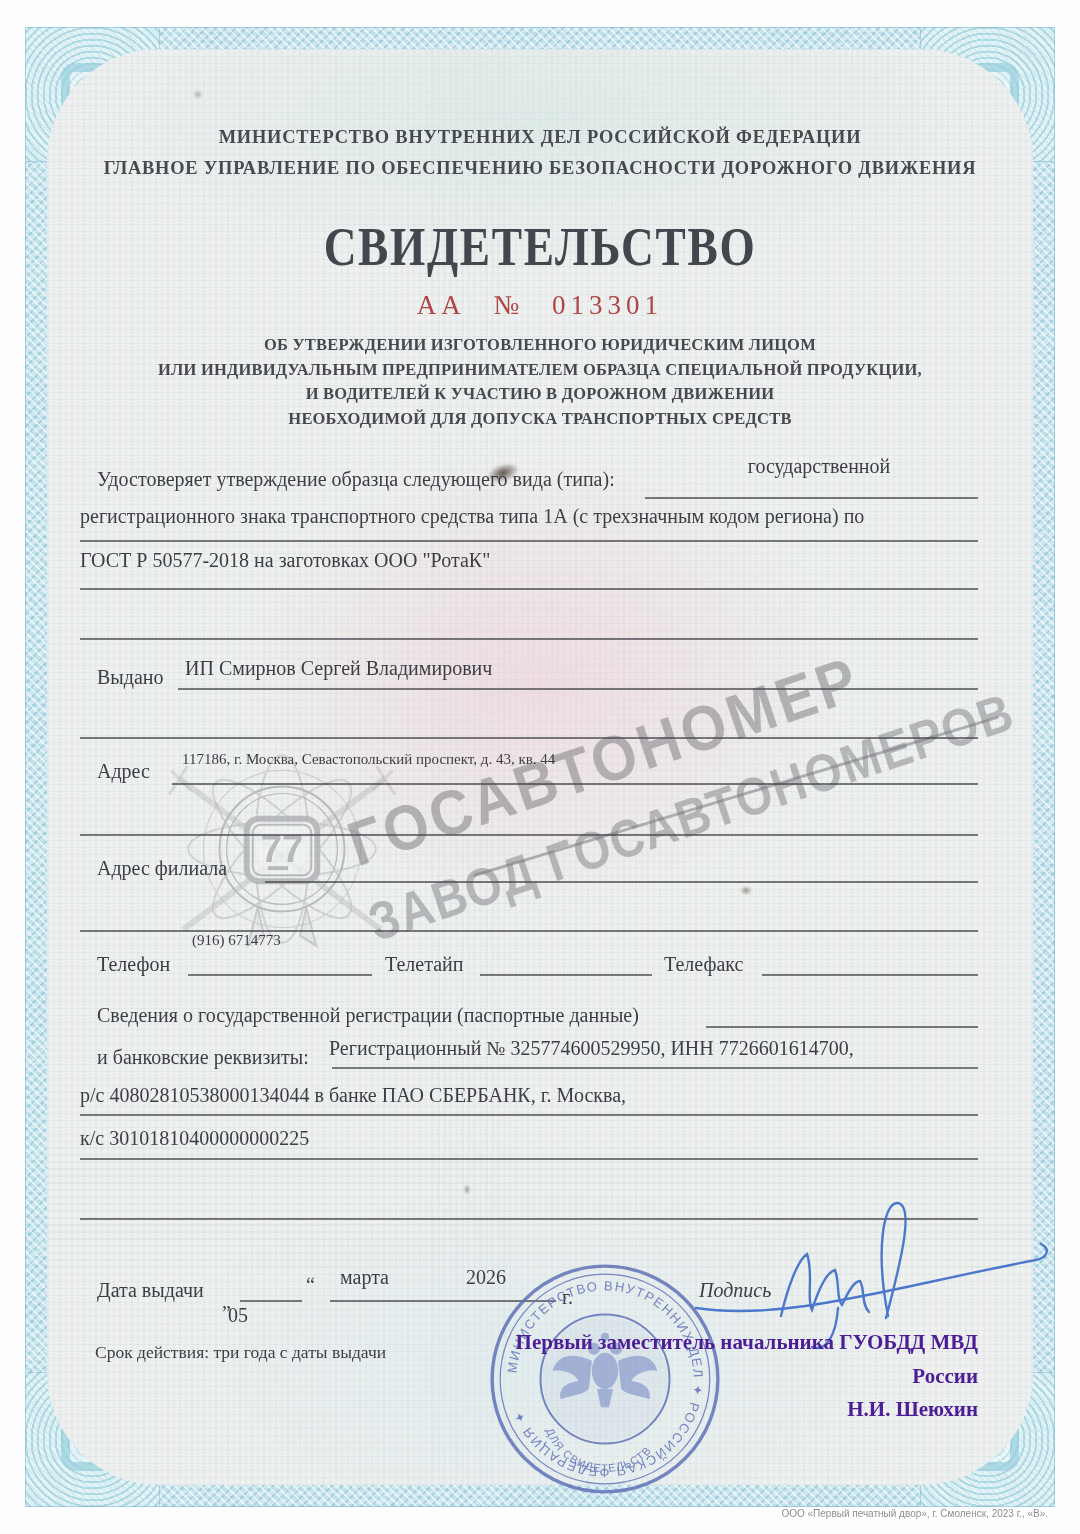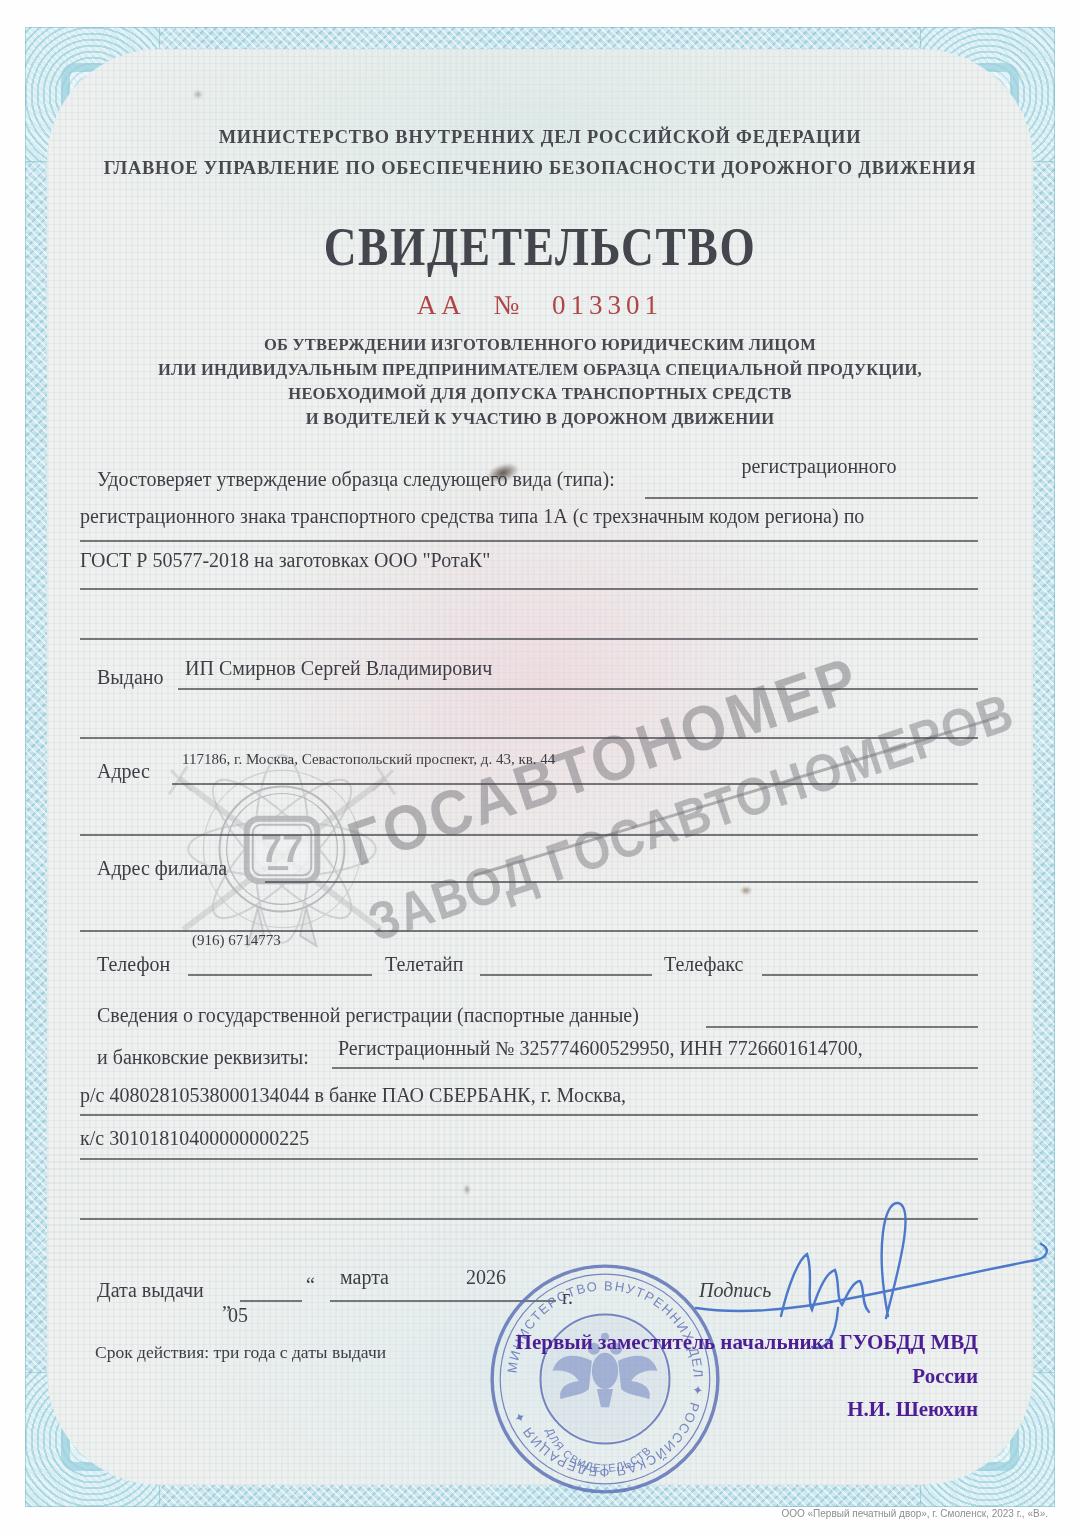--- a/index.html
+++ b/index.html
@@ -97,26 +97,26 @@
   <div class="wm wm2">ЗАВОД ГОСАВТОНОМЕРОВ</div>
 
   <div class="abs center hline" style="top:126px;">МИНИСТЕРСТВО ВНУТРЕННИХ ДЕЛ РОССИЙСКОЙ ФЕДЕРАЦИИ</div>
   <div class="abs center hline" style="top:157px;">ГЛАВНОЕ УПРАВЛЕНИЕ ПО ОБЕСПЕЧЕНИЮ БЕЗОПАСНОСТИ ДОРОЖНОГО ДВИЖЕНИЯ</div>
   <div class="abs center title" style="top:216px;">СВИДЕТЕЛЬСТВО</div>
   <div class="abs center serial" style="top:290px;color:#b04546;">АА № 013301</div>
 
   <div class="abs center" style="top:333px;">
     <div class="subt">ОБ УТВЕРЖДЕНИИ ИЗГОТОВЛЕННОГО ЮРИДИЧЕСКИМ ЛИЦОМ</div>
     <div class="subt">ИЛИ ИНДИВИДУАЛЬНЫМ ПРЕДПРИНИМАТЕЛЕМ ОБРАЗЦА СПЕЦИАЛЬНОЙ ПРОДУКЦИИ,</div>
+    <div class="subt">И ВОДИТЕЛЕЙ К УЧАСТИЮ В ДОРОЖНОМ ДВИЖЕНИИ</div>
     <div class="subt">НЕОБХОДИМОЙ ДЛЯ ДОПУСКА ТРАНСПОРТНЫХ СРЕДСТВ</div>
-    <div class="subt">И ВОДИТЕЛЕЙ К УЧАСТИЮ В ДОРОЖНОМ ДВИЖЕНИИ</div>
   </div>
 
   <div class="abs lbl" style="left:97px;top:468px;">Удостоверяет утверждение образца следующего вида (типа):</div>
-  <div class="abs val" style="left:660px;top:455px;width:318px;text-align:center;">регистрационного</div>
+  <div class="abs val" style="left:660px;top:455px;width:318px;text-align:center;">государственной</div>
   <div class="uline" style="left:645px;top:497px;width:333px;"></div>
   <div class="abs val" style="left:80px;top:505px;">регистрационного знака транспортного средства типа 1А (с трехзначным кодом региона) по</div>
   <div class="uline" style="left:80px;top:540px;width:898px;"></div>
   <div class="abs val" style="left:80px;top:549px;">ГОСТ Р 50577-2018 на заготовках ООО "РотаК"</div>
   <div class="uline" style="left:80px;top:588px;width:898px;"></div>
   <div class="uline" style="left:80px;top:638px;width:898px;"></div>
 
   <div class="abs lbl" style="left:97px;top:666px;">Выдано</div>
   <div class="abs val" style="left:185px;top:657px;">ИП Смирнов Сергей Владимирович</div>
   <div class="uline" style="left:178px;top:688px;width:800px;"></div>
@@ -136,21 +136,21 @@
   <div class="uline" style="left:188px;top:974px;width:184px;"></div>
   <div class="abs lbl" style="left:385px;top:953px;">Телетайп</div>
   <div class="uline" style="left:480px;top:974px;width:172px;"></div>
   <div class="abs lbl" style="left:664px;top:953px;">Телефакс</div>
   <div class="uline" style="left:762px;top:974px;width:216px;"></div>
 
   <div class="abs lbl" style="left:97px;top:1004px;">Сведения о государственной регистрации (паспортные данные)</div>
   <div class="uline" style="left:706px;top:1026px;width:272px;"></div>
 
   <div class="abs lbl" style="left:97px;top:1046px;">и банковские реквизиты:</div>
-  <div class="abs val" style="left:338px;top:1037px;">Регистрационный № 325774600529950, ИНН 7726601614700,</div>
+  <div class="abs val" style="left:329px;top:1037px;">Регистрационный № 325774600529950, ИНН 7726601614700,</div>
   <div class="uline" style="left:332px;top:1067px;width:646px;"></div>
   <div class="abs val" style="left:80px;top:1084px;">р/с 40802810538000134044 в банке ПАО СБЕРБАНК, г. Москва,</div>
   <div class="uline" style="left:80px;top:1114px;width:898px;"></div>
   <div class="abs val" style="left:80px;top:1127px;">к/с 30101810400000000225</div>
   <div class="uline" style="left:80px;top:1158px;width:898px;"></div>
   <div class="uline" style="left:80px;top:1218px;width:898px;"></div>
 
   <div class="abs lbl" style="left:97px;top:1279px;">Дата выдачи</div>
   <div class="abs lbl" style="left:222px;top:1290px;">„</div>
   <div class="abs val" style="left:228px;top:1256px;margin-top:48px;">05</div>

